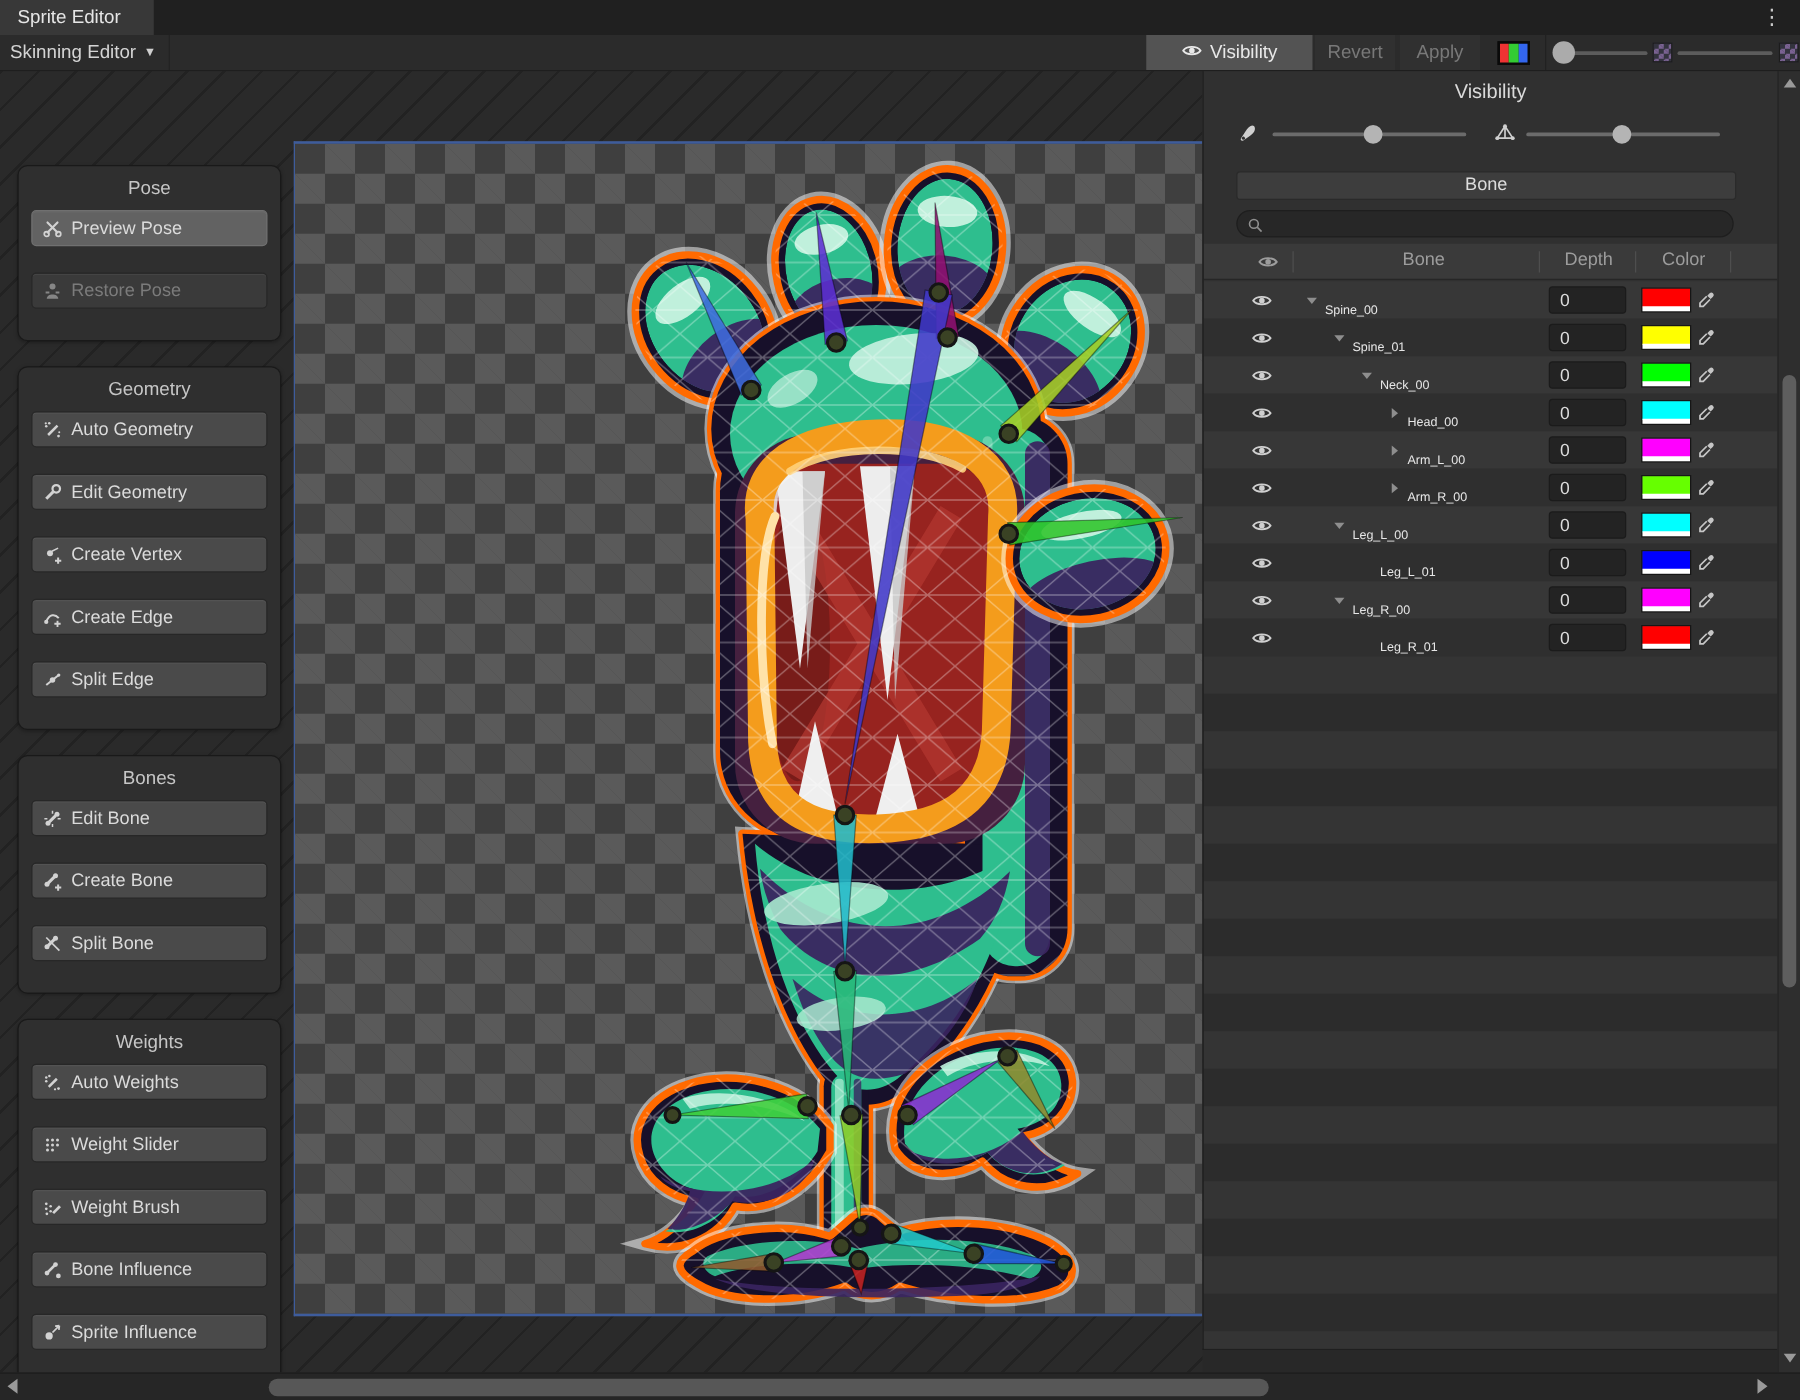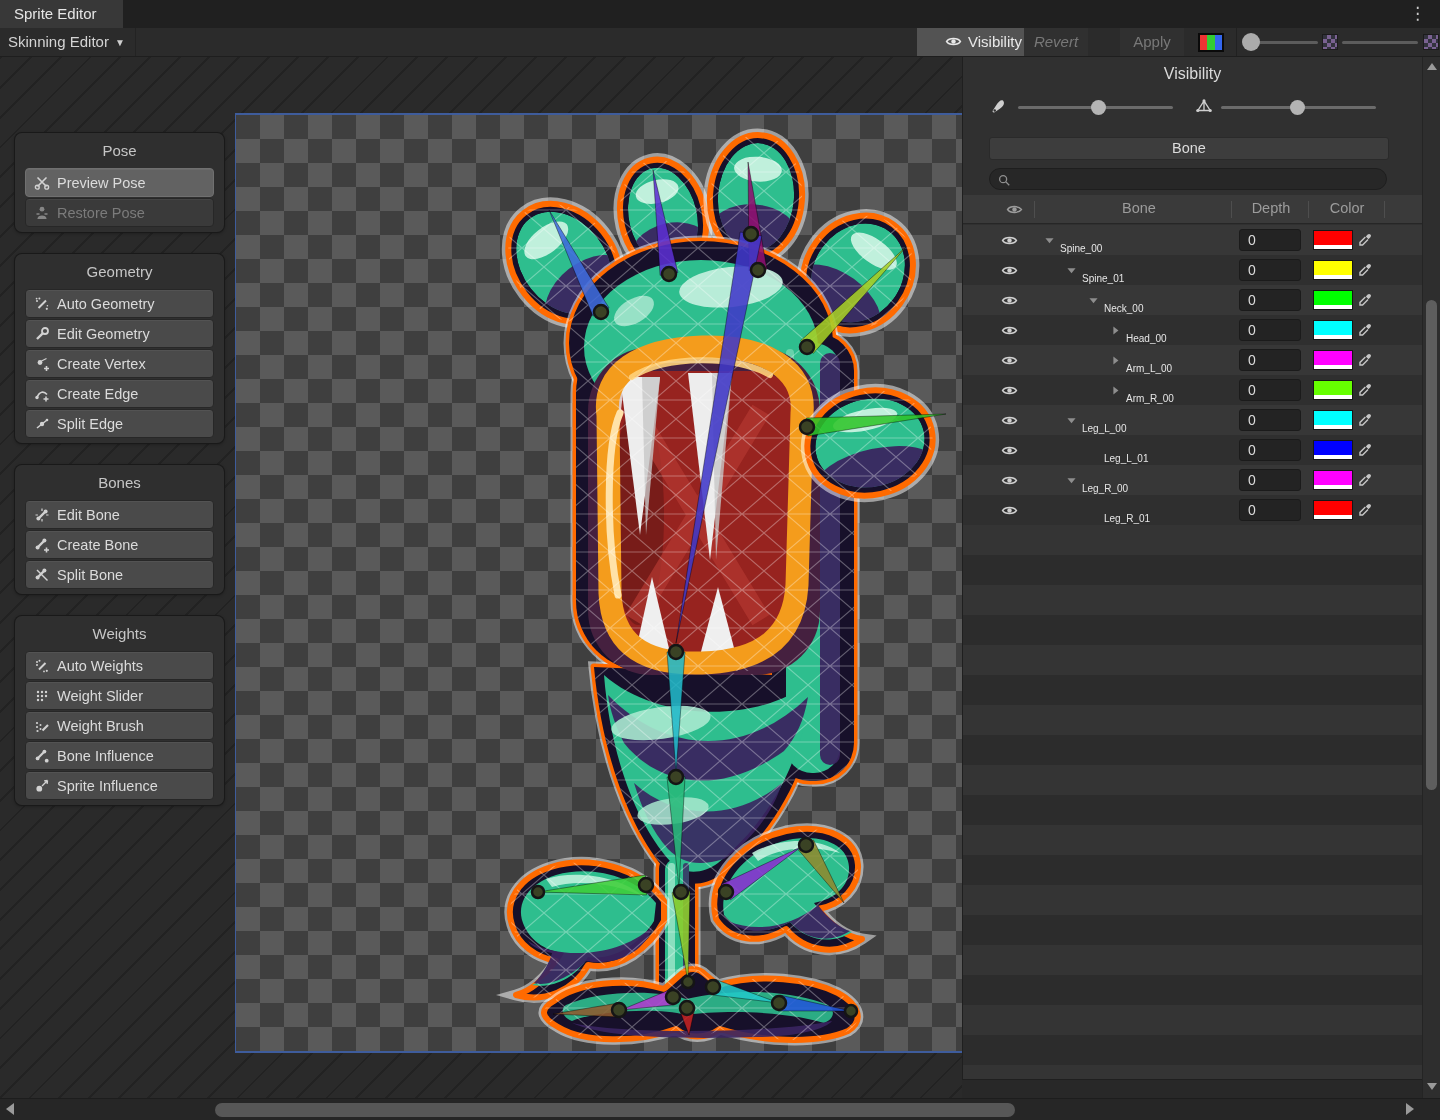--- a/index.html
+++ b/index.html
@@ -14,21 +14,21 @@
   #kebab { position:absolute; right:14px; top:1px; color:#C9C9C9; font-size:17px; line-height:26px; cursor:default;}
 
   
   #toolbar { position:absolute; left:0; top:28px; width:1440px; height:29px; background:#2B2B2B; border-bottom:1px solid #1E1E1E; }
   #mode-dd { position:absolute; left:0; top:0; height:28px; padding:0 10px 0 8px; color:#D4D4D4; font-size:15px;
     line-height:28px; border-right:1px solid #232323; }
   #mode-dd .caret { display:inline-block; margin-left:6px; font-size:10px; color:#CFCFCF; transform:translateY(-1px); }
   .tb-btn { position:absolute; top:0; height:28px; line-height:28px; text-align:center; font-size:15px; color:#E8E8E8; }
   #btn-visibility { left:917px; width:133px; background:#535353; }
   #btn-visibility svg { vertical-align:-3px; margin-right:6px; }
-  #btn-revert { left:1024px; width:64px; background:#303030; color:#787878;font-style:italic; }
+  #btn-revert { left:1052px; width:64px; background:#303030; color:#787878; }
   #btn-apply  { left:1120px; width:64px; background:#303030; color:#787878; }
   #rgb-btn { position:absolute; left:1198px; top:5px; width:26px; height:19px; border:2px solid #0A0A0A; background:#111;
     display:flex; }
   #rgb-btn i { flex:1; }
   .tb-sep { position:absolute; top:0; width:1px; height:28px; background:#212121; }
   .tb-track { position:absolute; top:13px; height:3px; background:#5C5C5C; border-radius:2px; }
   .tb-knob { position:absolute; top:5px; width:18px; height:18px; border-radius:50%; background:#ABABAB; }
   .checker-ico { position:absolute; top:6px; width:16px; height:16px; border:1px solid #1c1c1c;
     background-image:
       linear-gradient(45deg,#7A6292 25%,transparent 25%,transparent 75%,#7A6292 75%),
@@ -46,21 +46,21 @@
       linear-gradient(45deg,#5A5A5A 25%,transparent 25%,transparent 75%,#5A5A5A 75%),
       linear-gradient(45deg,#5A5A5A 25%,transparent 25%,transparent 75%,#5A5A5A 75%);
     background-size:48px 48px; background-position:0 0,24px 24px; }
   #creature { position:absolute; left:0; top:0; }
 
   
   #left-panels { position:absolute; left:14px; top:75px; width:211px; }
   .panel { background:#2F2F2F; border:1px solid rgba(0,0,0,.45); border-radius:8px; padding:7px 10px 4px 10px;
     margin-bottom:20px; box-shadow:0 1px 3px rgba(0,0,0,.25); }
   .panel-title { text-align:center; color:#C6C6C6; font-size:15px; margin:2px 0 9px 0; }
-  .pbtn { display:flex; align-items:center; height:29px; margin-bottom:1px; background:#4A4A4A;
+  .pbtn { display:flex; align-items:center; height:29px; margin-bottom:21px; background:#4A4A4A;
     border:1px solid #272727; border-radius:4px; padding:0 8px; color:#DBDBDB; font-size:14.5px;
     box-shadow:inset 0 1px 0 rgba(255,255,255,.05); cursor:default; }
   .pbtn svg { margin-right:7px; flex:0 0 auto; color:#D2D2D2; }
   .pbtn.active { background:#626262; border-color:#707070; }
   .pbtn.disabled { background:#3A3A3A; color:#7B7B7B;text-align:right; }
   .pbtn.disabled svg { opacity:.5; }
 
   
   #vis-panel { position:absolute; left:962px; top:57px; width:460px; height:1023px; background:#303030;
     border-left:1px solid #1F1F1F; border-bottom:1px solid #1F1F1F; overflow:hidden; }

